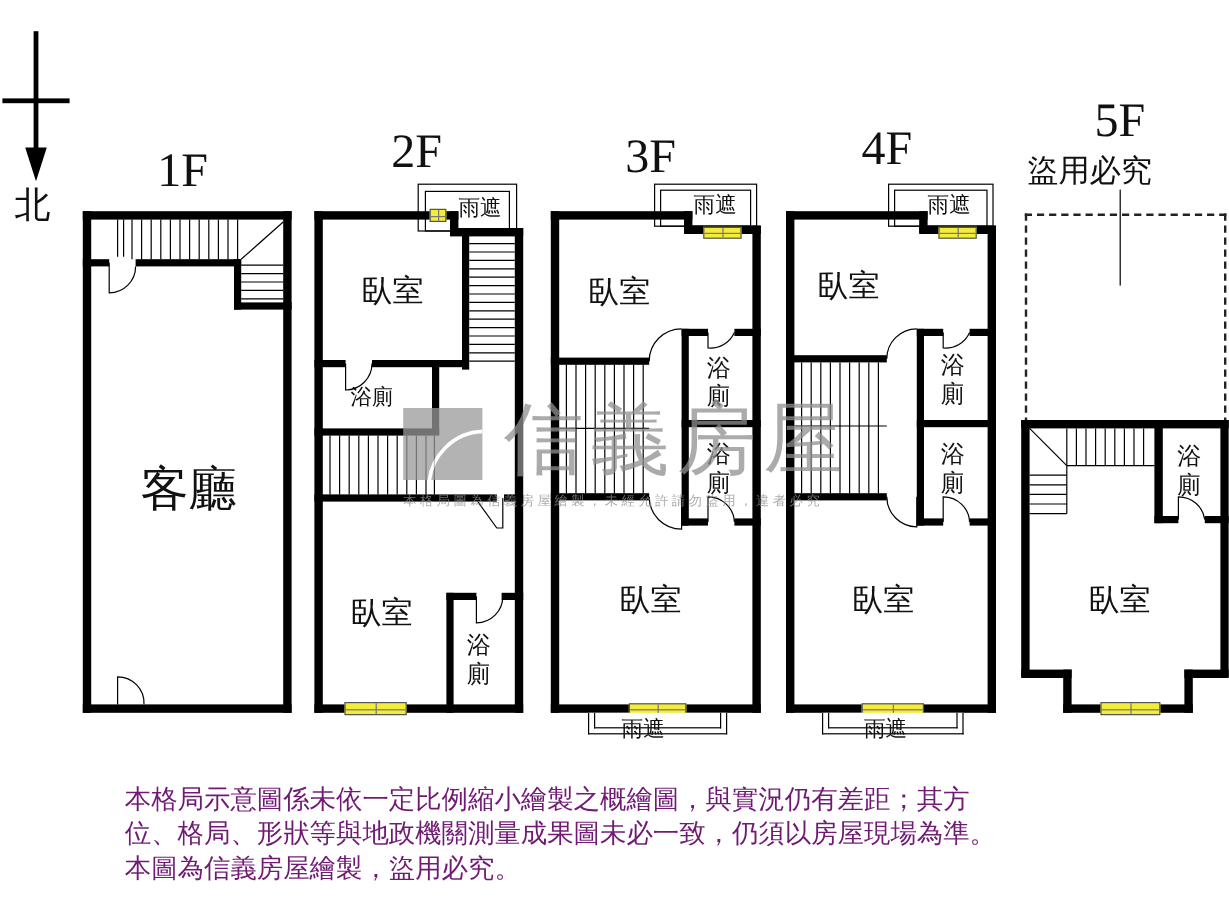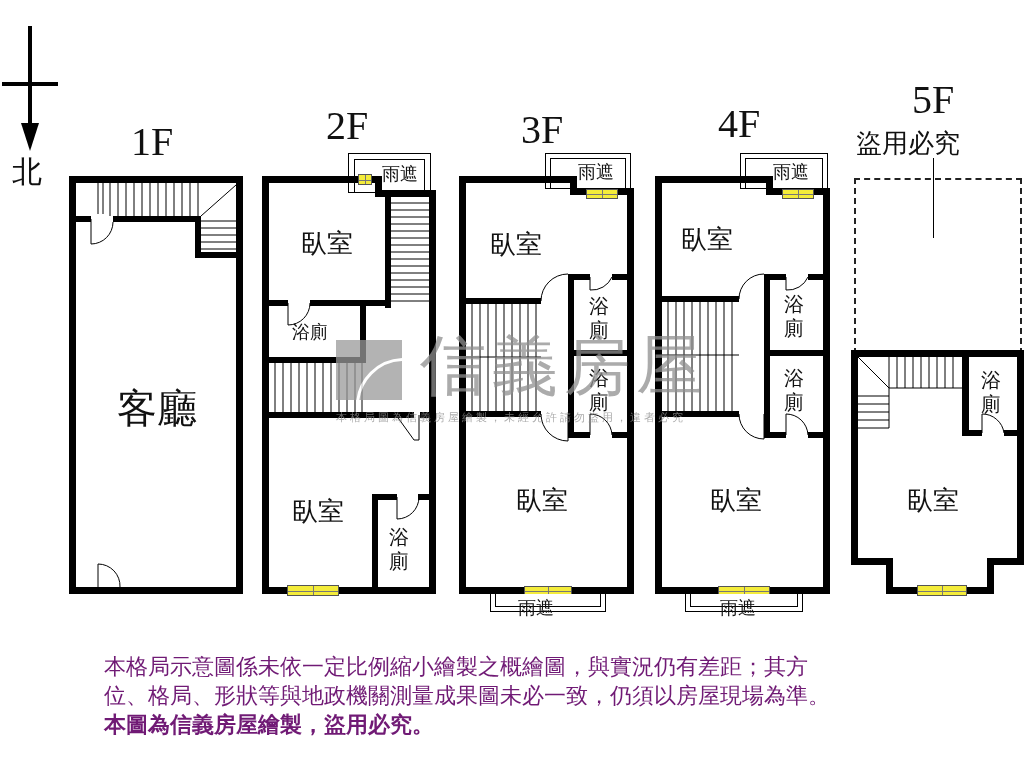--- a/index.html
+++ b/index.html
@@ -281,13 +281,13 @@
 <div>
   <div class="abs" style="left:336px;top:340px;width:66px;height:60px;background:#9a9a9a;opacity:.75;overflow:hidden;">
     <div class="abs" style="left:20px;top:18px;width:90px;height:90px;border-radius:50%;border:3px solid #fff;"></div>
   </div>
   <div class="wm" style="left:420px;top:330px;font-family:'DejaVu Sans','Liberation Sans',sans-serif;font-size:66px;line-height:72px;letter-spacing:6px;">信義房屋</div>
   <div class="wm" style="left:336px;top:411px;font-family:'DejaVu Sans','Liberation Sans',sans-serif;font-size:11px;line-height:14px;letter-spacing:3px;">本格局圖為信義房屋繪製，未經允許請勿盜用，違者必究</div>
 </div>
 
 <div class="note" style="top:652px;">本格局示意圖係未依一定比例縮小繪製之概繪圖，與實況仍有差距；其方</div>
 <div class="note" style="top:681px;text-align:center;">位、格局、形狀等與地政機關測量成果圖未必一致，仍須以房屋現場為準。</div>
-<div class="note" style="top:710px;font-weight:bold;">本圖為信義房屋繪製，盜用必究。</div>
+<div class="note" style="top:710px;">本圖為信義房屋繪製，盜用必究。</div>
 
 </body></html>

